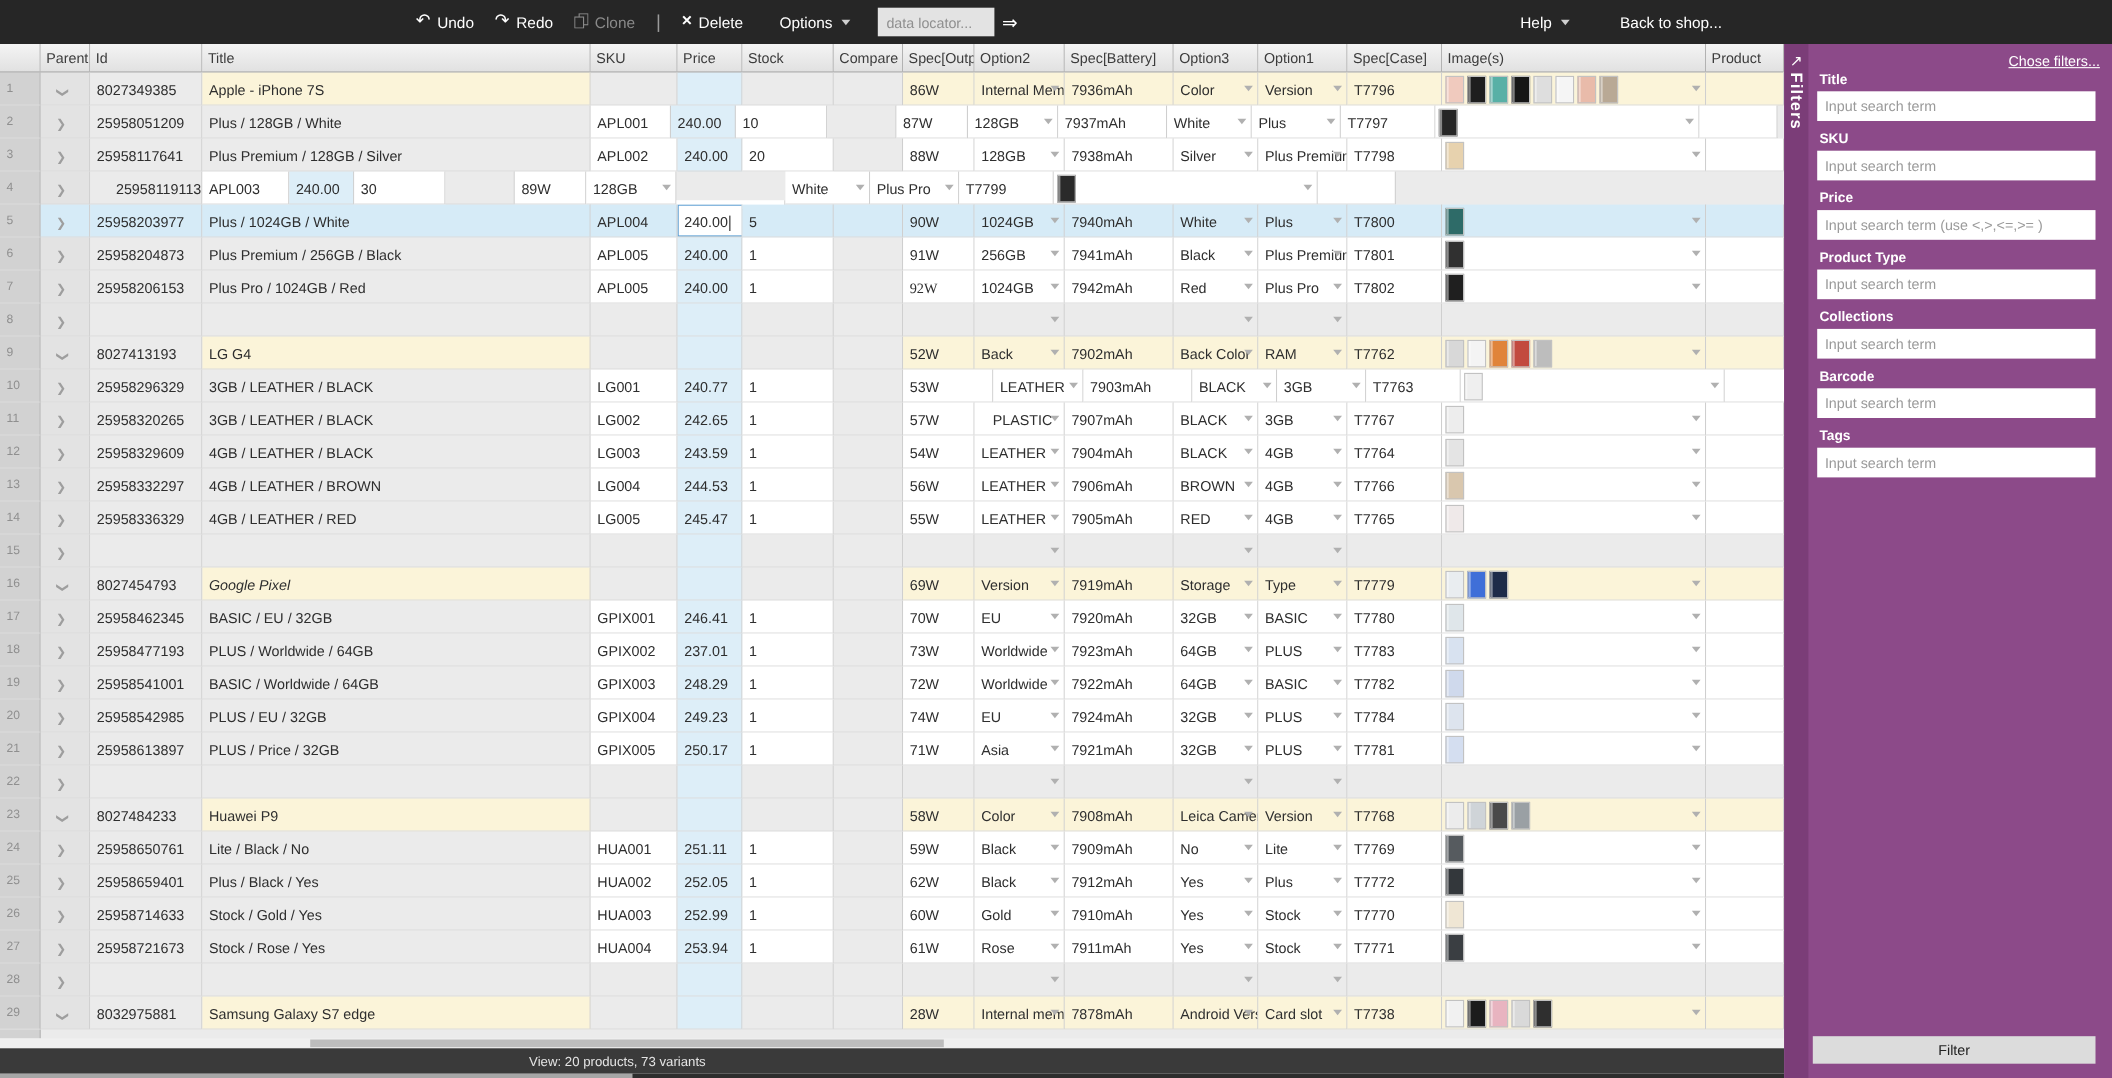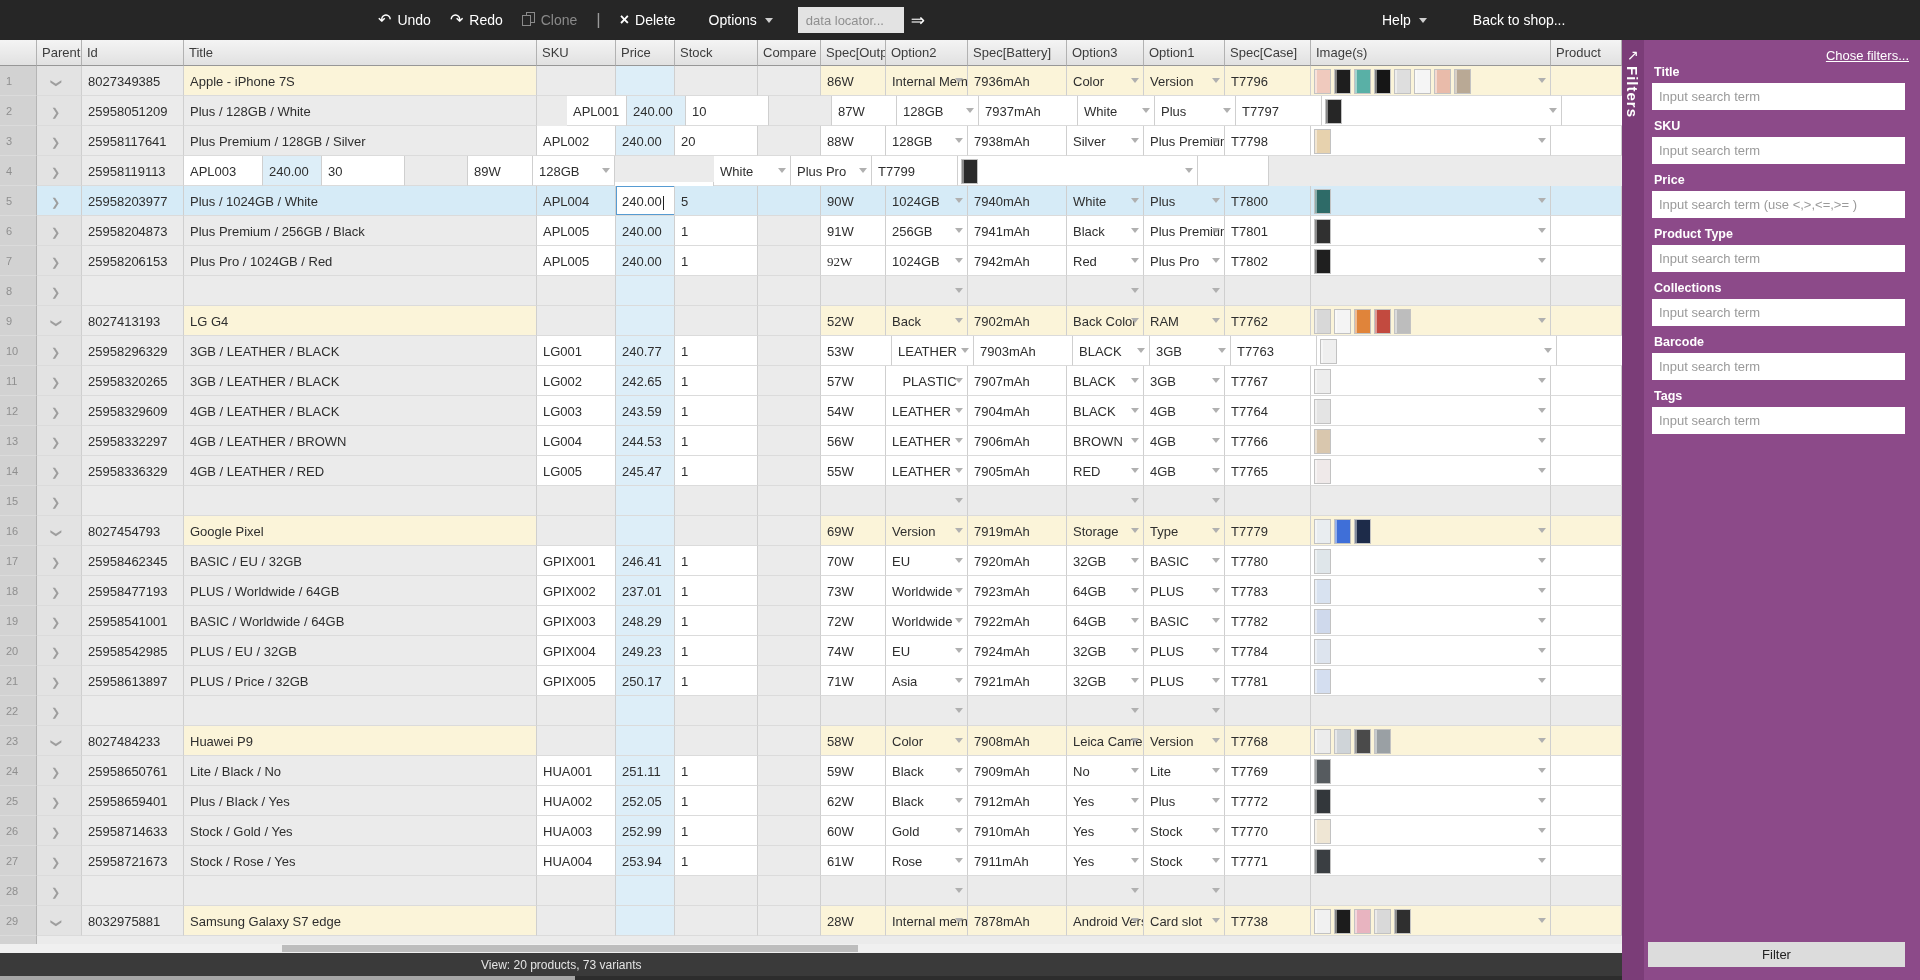--- a/index.html
+++ b/index.html
@@ -173,21 +173,21 @@
           </div>
           <span class="dd"></span>
         </div>
         <div class="cell col-product" style="width: 71px;"></div>
       </div>
       <div class="grow r-variant">
         <div class="cell col-gutter" style="width: 37px;">2</div>
         <div class="cell col-parent" style="width: 45px;"><span class="chev" style="margin-left: 8px;">❯</span></div>
         <div class="cell col-id" style="width: 102px;">25958051209</div>
         <div class="cell col-title" style="width: 353px;">Plus / 128GB / White</div>
-        <div class="cell col-sku" style="width: 60px; margin-left: 30px;">APL001</div>
+        <div class="cell col-sku" style="width: 73px;">APL001</div>
         <div class="cell col-price" style="width: 59px;">240.00</div>
         <div class="cell col-stock" style="width: 83px;">10</div>
         <div class="cell col-compare" style="width: 63px;"></div>
         <div class="cell col-spec_out" style="width: 65px;">87W</div>
         <div class="cell col-option2" style="width: 82px;">128GB<span class="dd"></span></div>
         <div class="cell col-battery" style="width: 99px;">7937mAh</div>
         <div class="cell col-option3" style="width: 77px;">White<span class="dd"></span></div>
         <div class="cell col-option1" style="width: 81px;">Plus<span class="dd"></span></div>
         <div class="cell col-spec_case" style="width: 86px;">T7797</div>
         <div class="cell col-images" style="width: 240px;">
@@ -217,21 +217,21 @@
           <div class="thumbs">
             <div class="thumb" style="background: rgb(231, 210, 174);"></div>
           </div>
           <span class="dd"></span>
         </div>
         <div class="cell col-product" style="width: 71px;"></div>
       </div>
       <div class="grow r-variant">
         <div class="cell col-gutter" style="width: 37px;">4</div>
         <div class="cell col-parent" style="width: 45px;"><span class="chev" style="margin-left: 8px;">❯</span></div>
-        <div class="cell col-id" style="width: 102px;">25958119113</div>
+        <div class="cell col-id" style="width: 102px; text-align: right;">25958119113</div>
         <div class="cell col-sku" style="width: 79px;">APL003</div>
         <div class="cell col-price" style="width: 59px;">240.00</div>
         <div class="cell col-stock" style="width: 83px;">30</div>
         <div class="cell col-compare" style="width: 63px;"></div>
         <div class="cell col-spec_out" style="width: 65px;">89W</div>
         <div class="cell col-option2" style="width: 82px;">128GB<span class="dd"></span></div>
         <div class="cell col-battery" style="width: 99px; margin-top: 26px;">7939mAh</div>
         <div class="cell col-option3" style="width: 77px;">White<span class="dd"></span></div>
         <div class="cell col-option1" style="width: 81px;">Plus Pro<span class="dd"></span></div>
         <div class="cell col-spec_case" style="width: 86px;">T7799</div>
@@ -367,21 +367,21 @@
       </div>
       <div class="grow r-variant">
         <div class="cell col-gutter" style="width: 37px;">10</div>
         <div class="cell col-parent" style="width: 45px;"><span class="chev" style="margin-left: 8px;">❯</span></div>
         <div class="cell col-id" style="width: 102px;">25958296329</div>
         <div class="cell col-title" style="width: 353px;">3GB / LEATHER / BLACK</div>
         <div class="cell col-sku" style="width: 79px;">LG001</div>
         <div class="cell col-price" style="width: 59px;">240.77</div>
         <div class="cell col-stock" style="width: 83px;">1</div>
         <div class="cell col-compare" style="width: 63px;"></div>
-        <div class="cell col-spec_out" style="width: 71px;">53W</div>
+        <div class="cell col-spec_out" style="width: 82px;">53W</div>
         <div class="cell col-option2" style="width: 82px;">LEATHER<span class="dd"></span></div>
         <div class="cell col-battery" style="width: 99px;">7903mAh</div>
         <div class="cell col-option3" style="width: 77px;">BLACK<span class="dd"></span></div>
         <div class="cell col-option1" style="width: 81px;">3GB<span class="dd"></span></div>
         <div class="cell col-spec_case" style="width: 86px;">T7763</div>
         <div class="cell col-images" style="width: 240px;">
           <div class="thumbs">
             <div class="thumb" style="background: rgb(239, 239, 239);"></div>
           </div>
           <span class="dd"></span>
@@ -501,21 +501,21 @@
           <span class="dd"></span>
         </div>
         <div class="cell col-spec_case" style="width: 86px;"></div>
         <div class="cell col-images" style="width: 240px;"></div>
         <div class="cell col-product" style="width: 71px;"></div>
       </div>
       <div class="grow r-parent">
         <div class="cell col-gutter" style="width: 37px;">16</div>
         <div class="cell col-parent" style="width: 45px;"><span class="chev down" style="margin-left: 8px;">❯</span></div>
         <div class="cell col-id" style="width: 102px;">8027454793</div>
-        <div class="cell col-title" style="width: 353px;">Google Pixel</div>
+        <div class="cell col-title" style="width: 353px; font-style: italic;">Google Pixel</div>
         <div class="cell col-sku" style="width: 79px;"></div>
         <div class="cell col-price" style="width: 59px;"></div>
         <div class="cell col-stock" style="width: 83px;"></div>
         <div class="cell col-compare" style="width: 63px;"></div>
         <div class="cell col-spec_out" style="width: 65px;">69W</div>
         <div class="cell col-option2" style="width: 82px;">Version<span class="dd"></span></div>
         <div class="cell col-battery" style="width: 99px;">7919mAh</div>
         <div class="cell col-option3" style="width: 77px;">Storage<span class="dd"></span></div>
         <div class="cell col-option1" style="width: 81px;">Type<span class="dd"></span></div>
         <div class="cell col-spec_case" style="width: 86px;">T7779</div>

